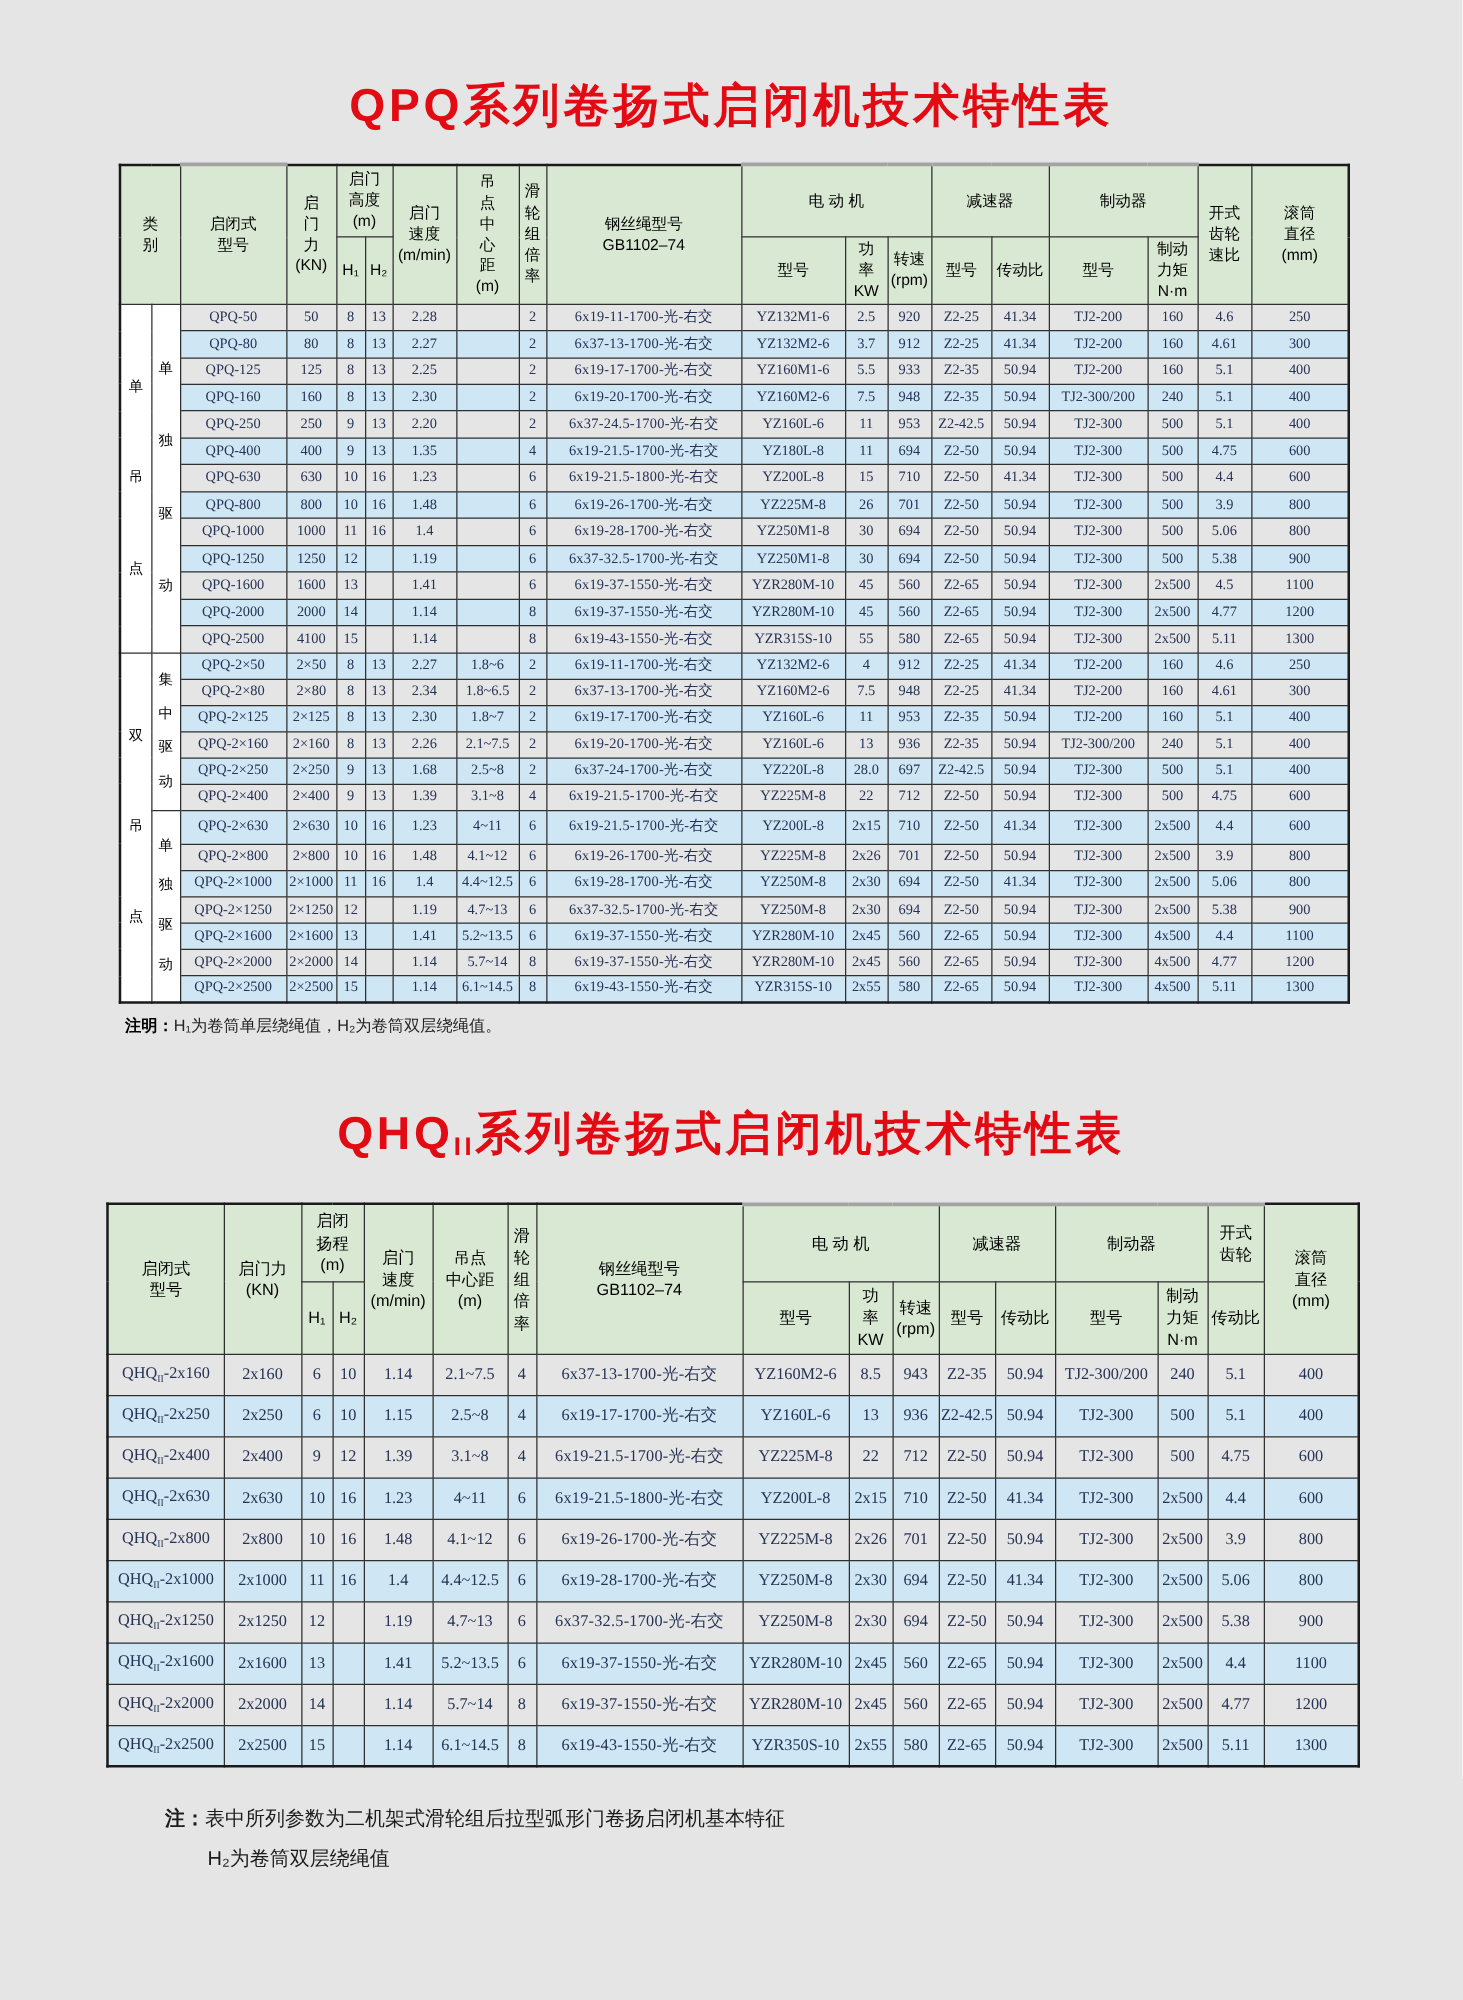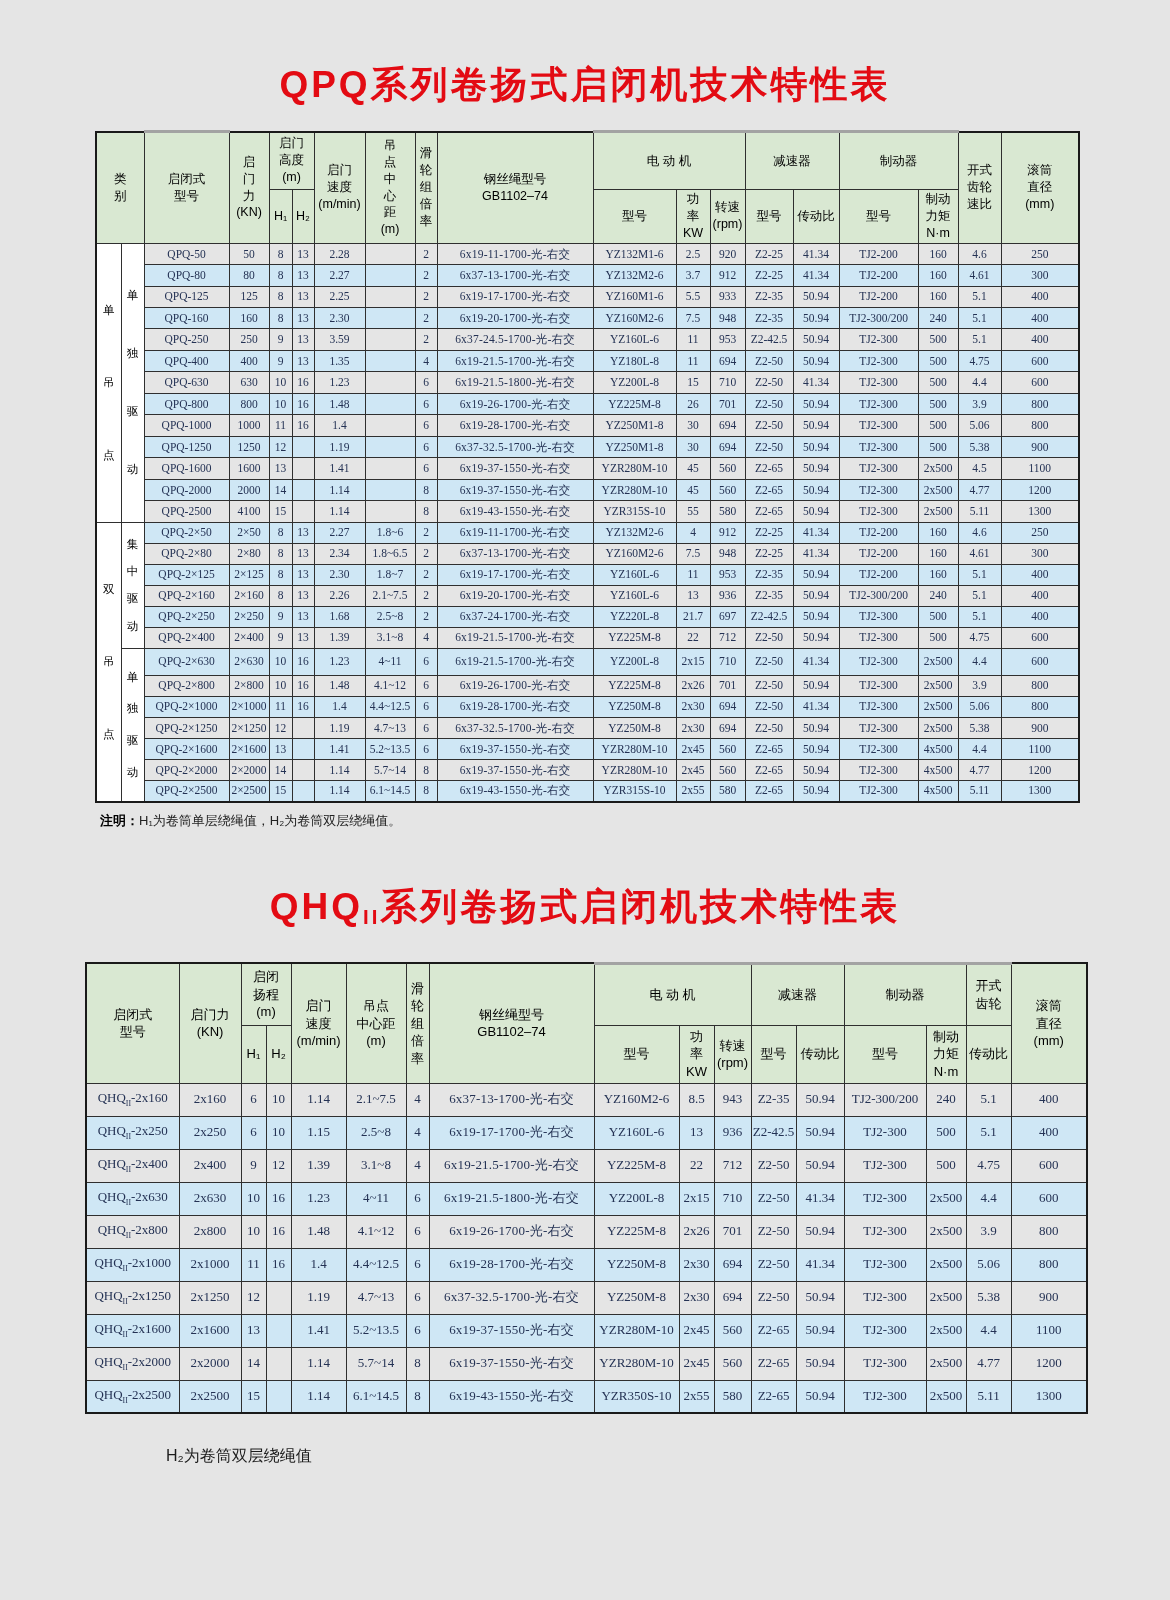--- a/index.html
+++ b/index.html
@@ -215,21 +215,21 @@
           <td class="b">TJ2-300/200</td>
           <td class="b">240</td>
           <td class="b">5.1</td>
           <td class="b">400</td>
         </tr>
         <tr>
           <td>QPQ-250</td>
           <td>250</td>
           <td>9</td>
           <td>13</td>
-          <td>3.59</td>
+          <td>2.20</td>
           <td></td>
           <td>2</td>
           <td class="rope">6x37-24.5-1700-光-右交</td>
           <td>YZ160L-6</td>
           <td>11</td>
           <td>953</td>
           <td>Z2-42.5</td>
           <td>50.94</td>
           <td>TJ2-300</td>
           <td>500</td>
@@ -482,21 +482,21 @@
         <tr>
           <td class="b">QPQ-2×250</td>
           <td class="b">2×250</td>
           <td class="b">9</td>
           <td class="b">13</td>
           <td class="b">1.68</td>
           <td class="b">2.5~8</td>
           <td class="b">2</td>
           <td class="b rope">6x37-24-1700-光-右交</td>
           <td class="b">YZ220L-8</td>
-          <td class="b">21.7</td>
+          <td class="b">28.0</td>
           <td class="b">697</td>
           <td class="b">Z2-42.5</td>
           <td class="b">50.94</td>
           <td class="b">TJ2-300</td>
           <td class="b">500</td>
           <td class="b">5.1</td>
           <td class="b">400</td>
         </tr>
         <tr>
           <td>QPQ-2×400</td>
@@ -922,16 +922,17 @@
           <td class="b">50.94</td>
           <td class="b">TJ2-300</td>
           <td class="b">2x500</td>
           <td class="b">5.11</td>
           <td class="b">1300</td>
         </tr>
       </tbody>
   </table>
 
   <div class="notes2">
+    <div><span class="lbl">注：</span><span>表中所列参数为二机架式滑轮组后拉型弧形门卷扬启闭机基本特征</span></div>
     <div class="indent">H₂为卷筒双层绕绳值</div>
   </div>
 
 </div>
 
 </body></html>

